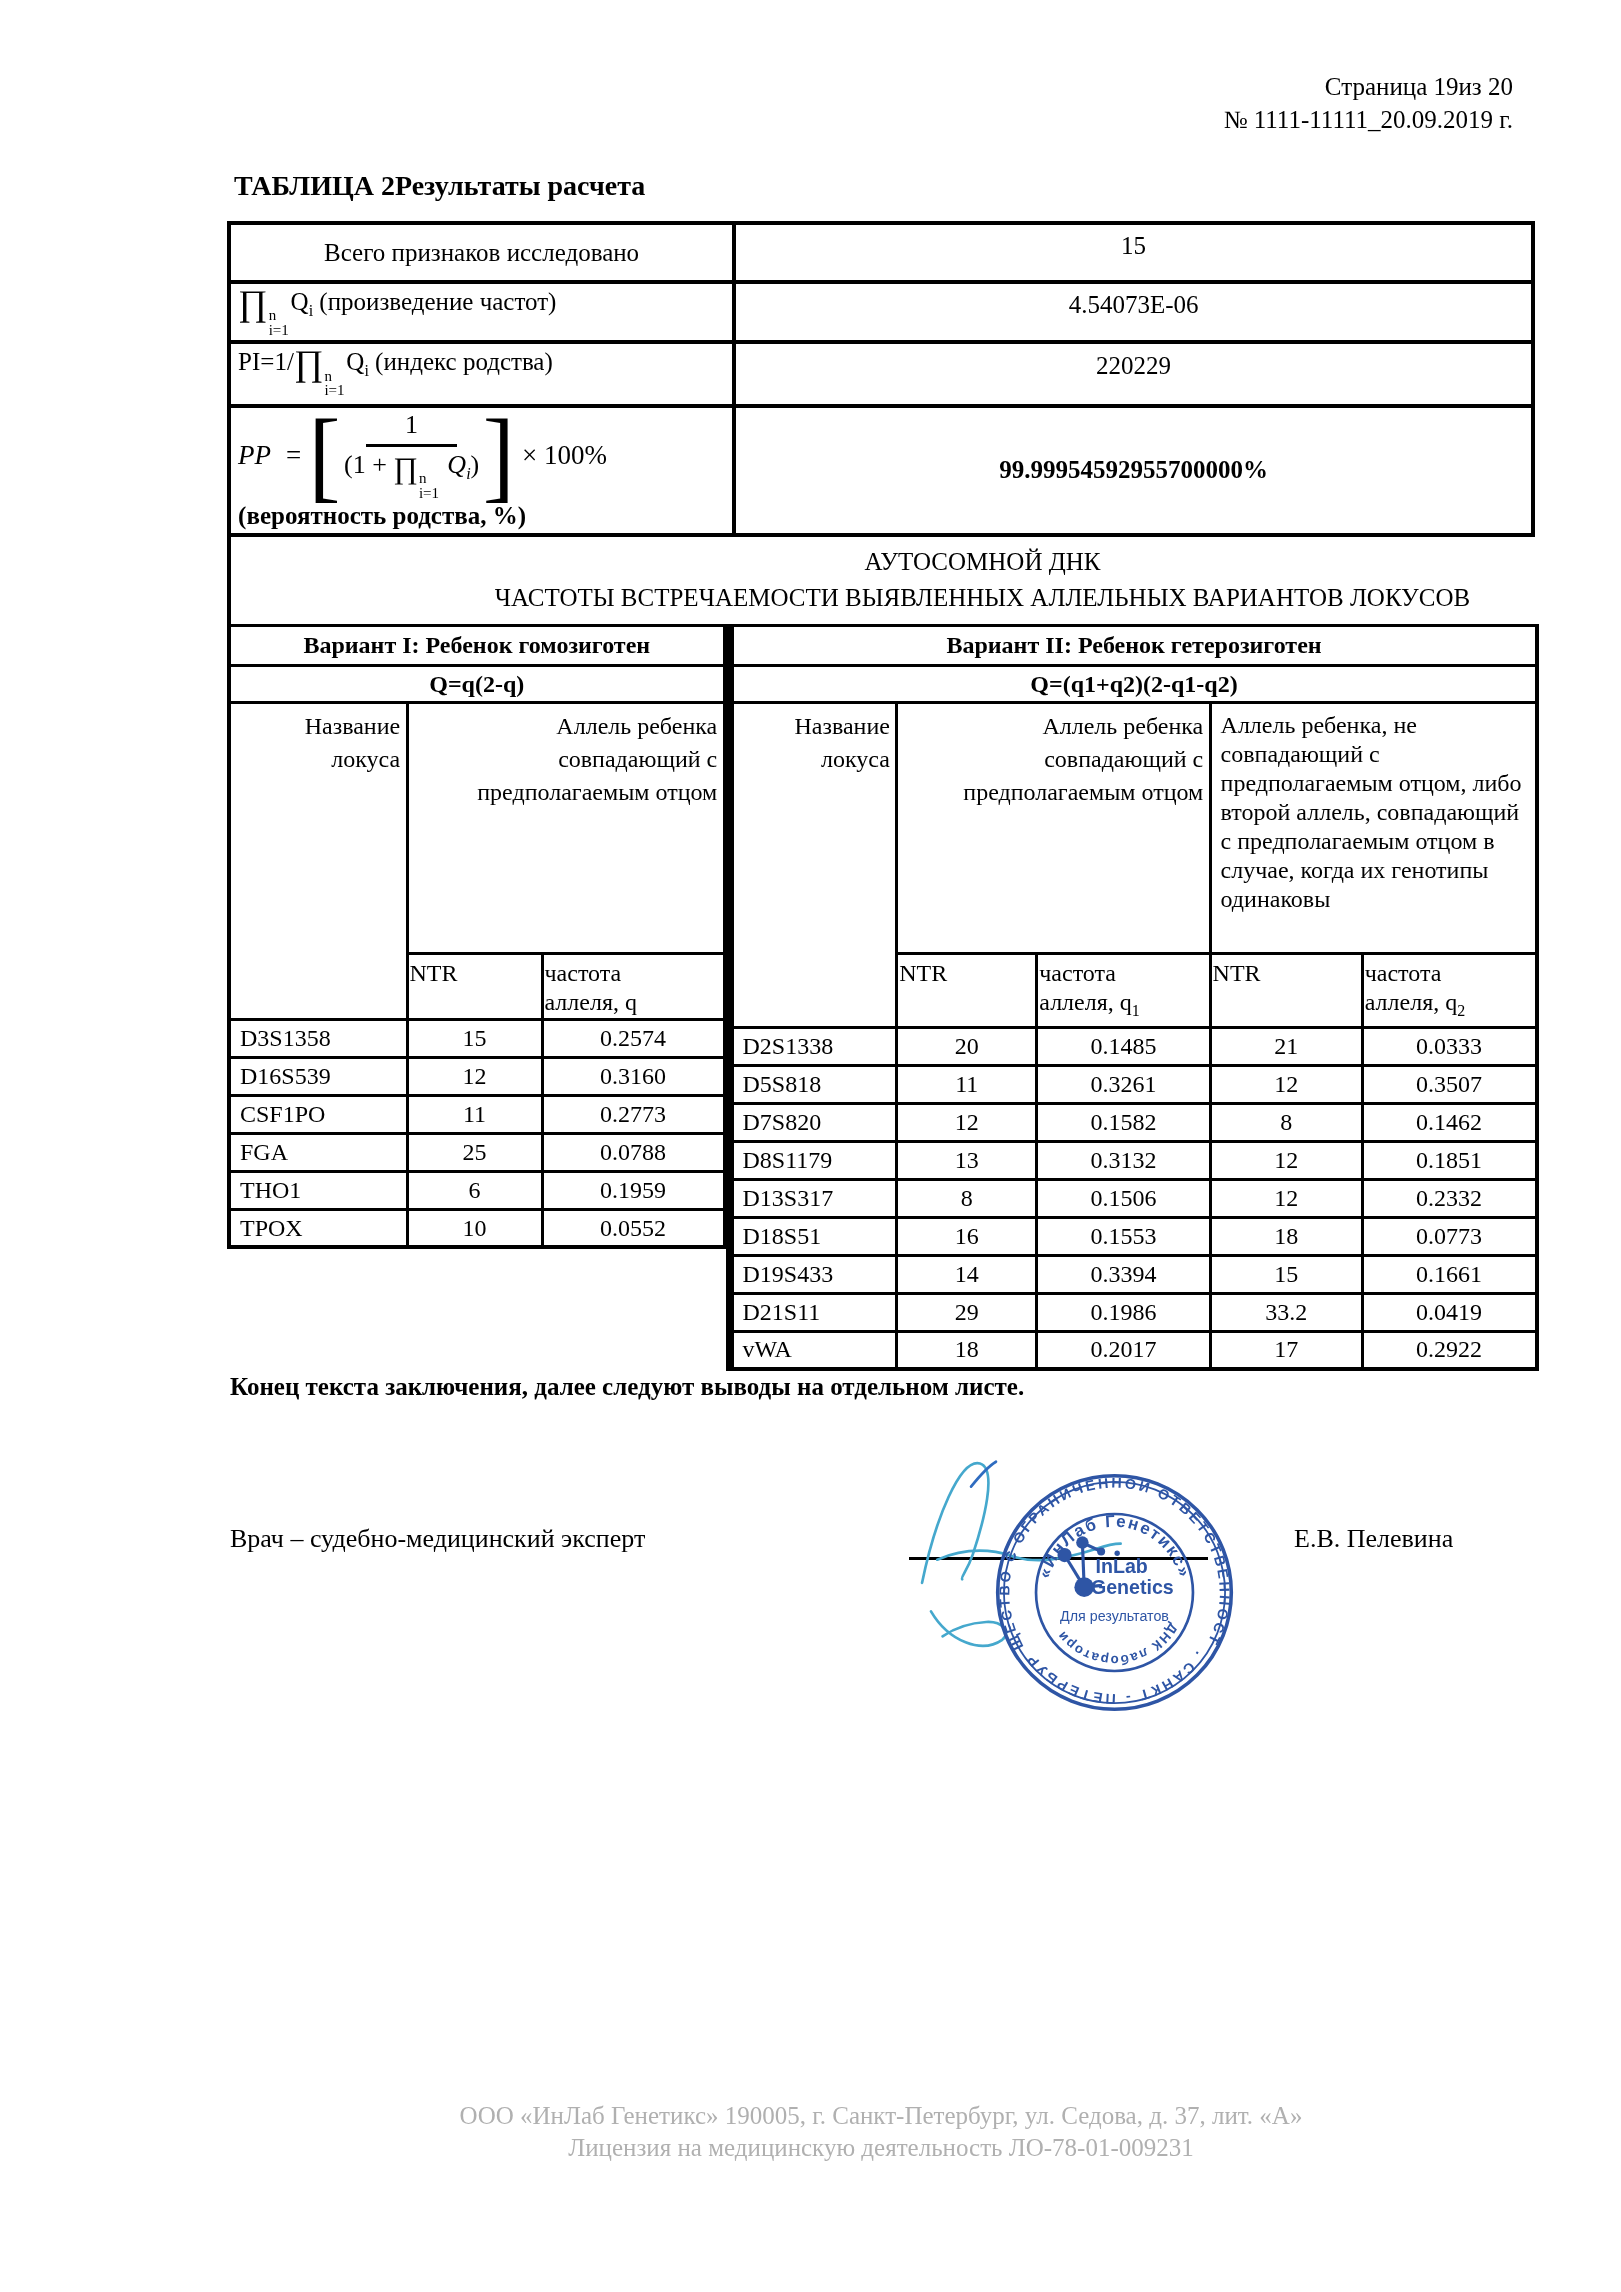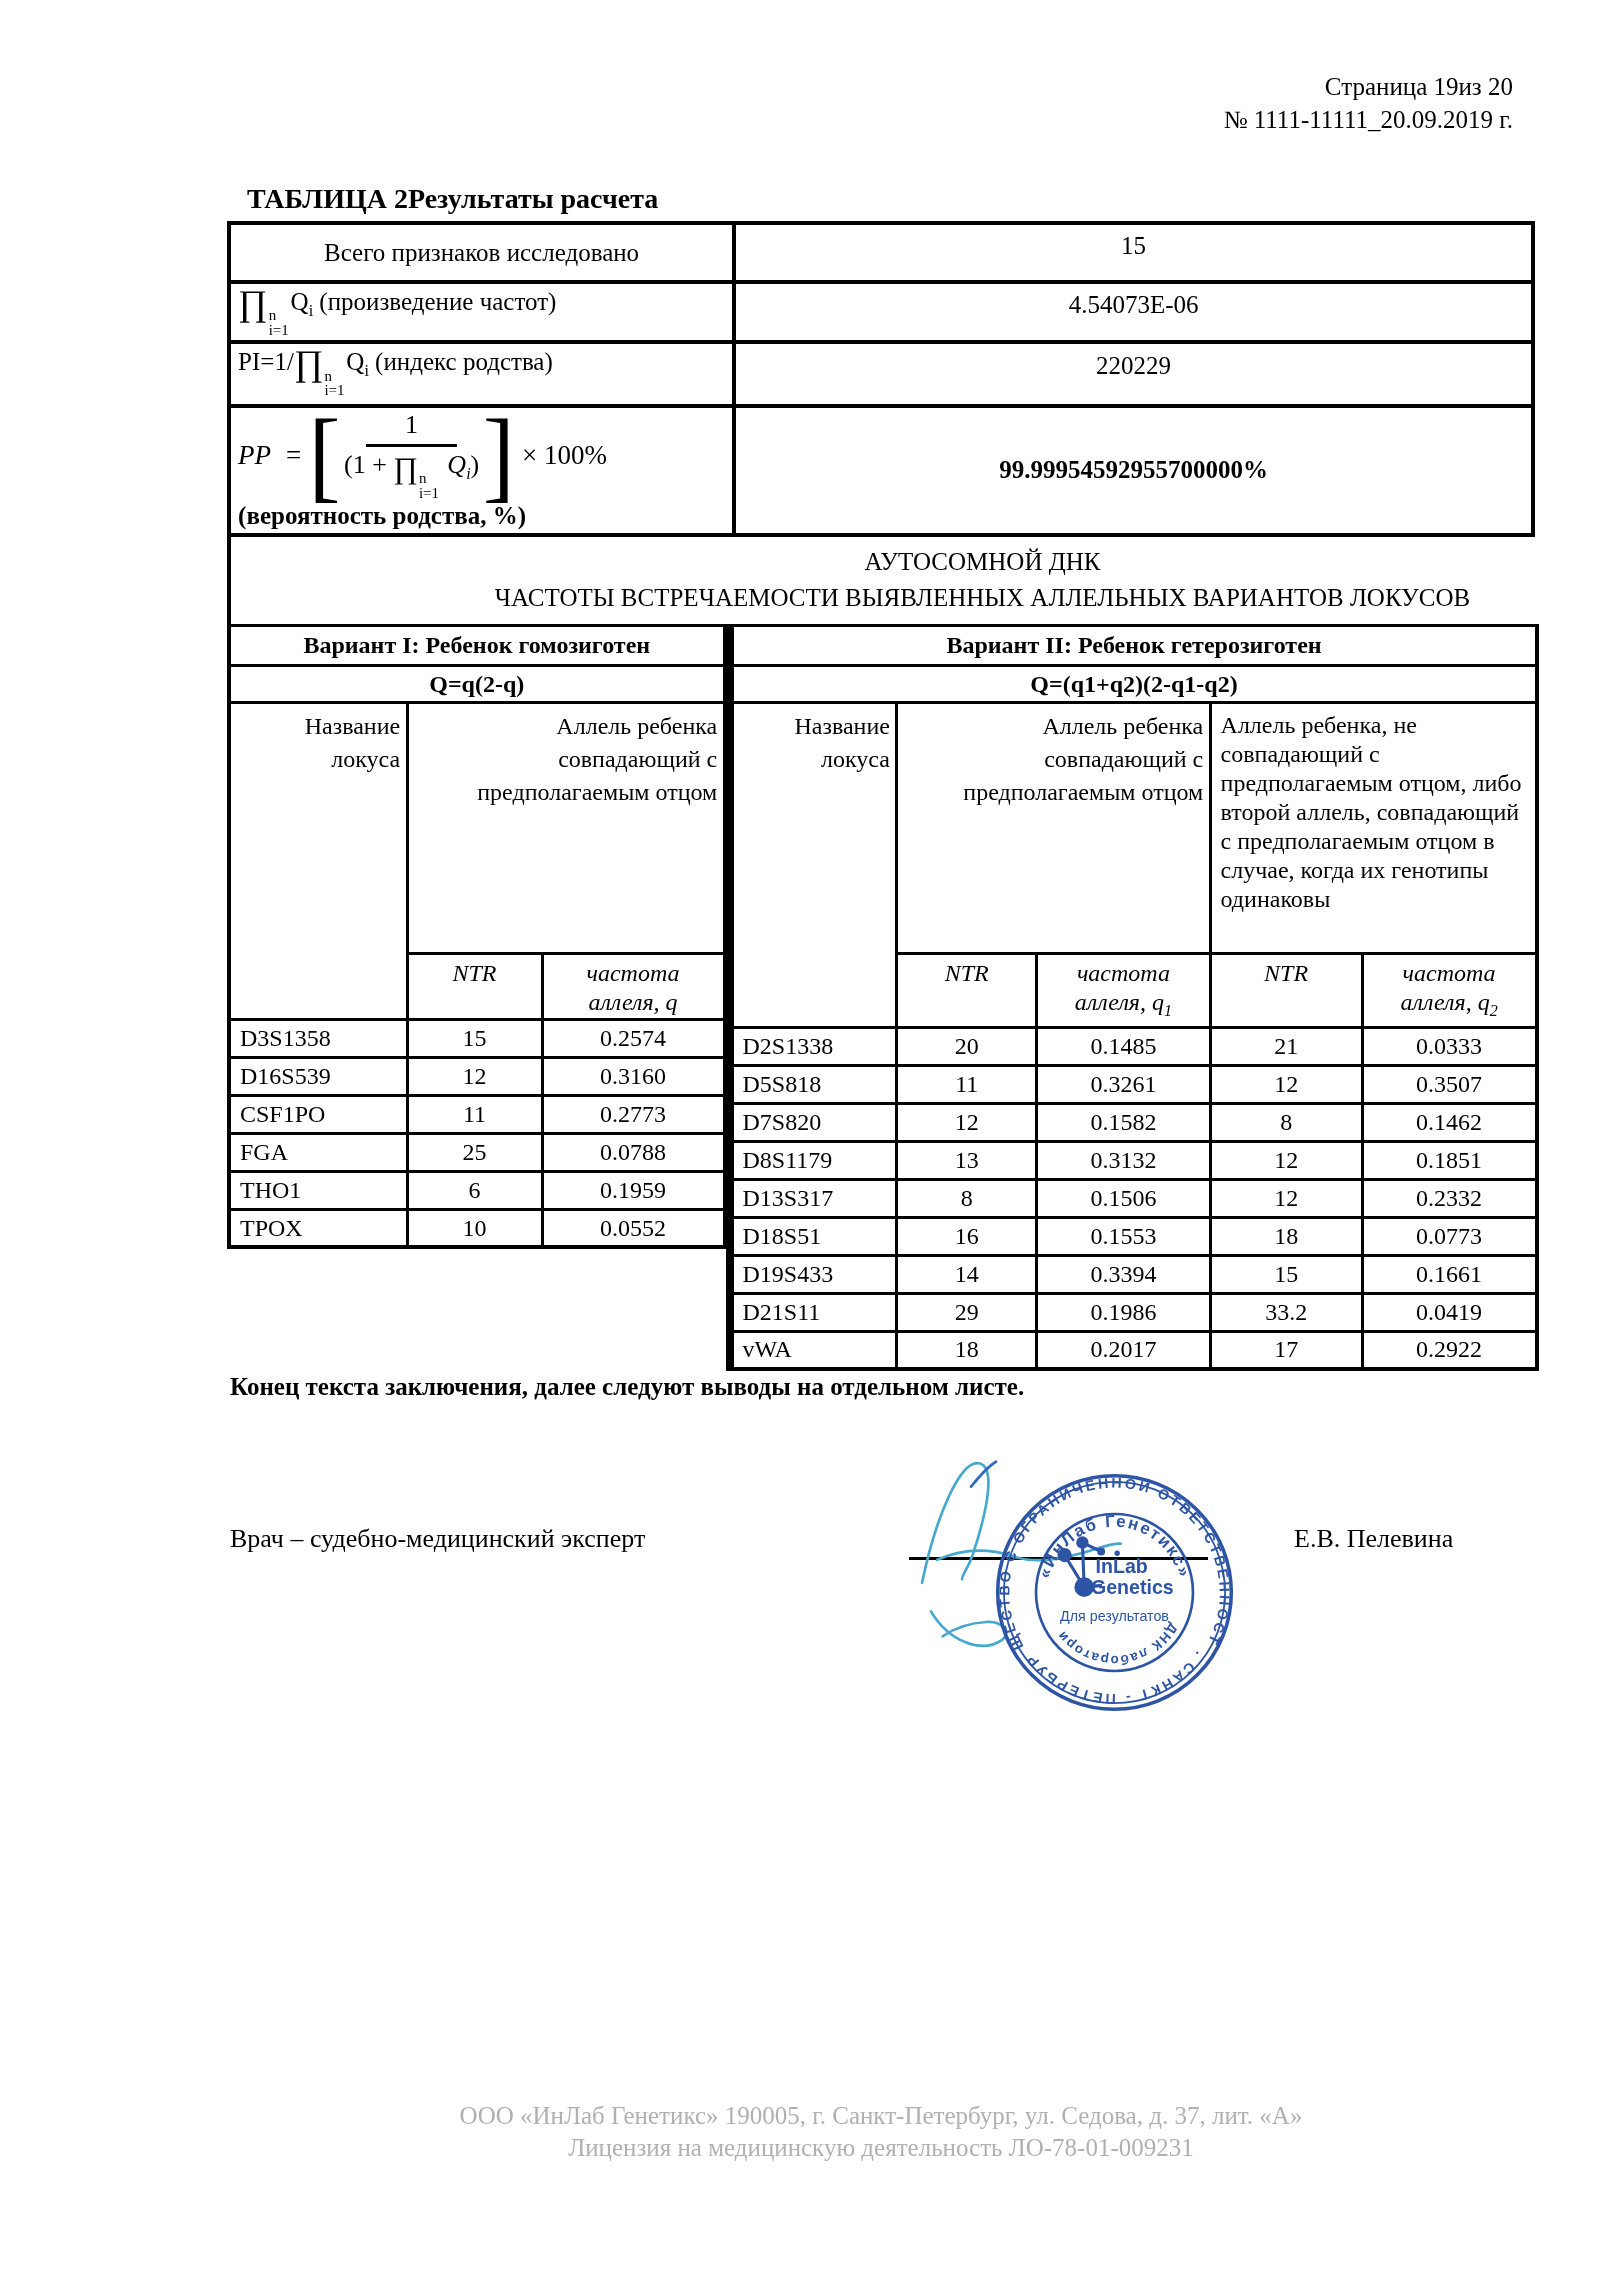--- a/index.html
+++ b/index.html
@@ -4,21 +4,21 @@
 <style>
   html,body{margin:0;padding:0;background:#e8e8e8;}
   .page{position:relative;width:1622px;height:2293px;background:#ffffff;
         font-family:"Liberation Serif",serif;color:#000;overflow:hidden;}
 
   
   .page-header{position:absolute;top:70px;right:109px;text-align:right;
                font-size:25px;line-height:33px;}
 
   
-  .doc-title{position:absolute;left:230px;top:166px;font-size:28px;font-weight:bold;margin:17px;}
+  .doc-title{position:absolute;left:230px;top:166px;font-size:28px;font-weight:bold;margin:4px;}
 
   
   .main-table{position:absolute;left:227px;top:221px;width:1511px;}
   table{border-collapse:collapse;table-layout:fixed;}
   .summary{width:1308px;}
   .summary td{border:4.5px solid #000;font-size:25px;}
   .summary .lbl{width:487px;padding:3.6px 7.1px;vertical-align:middle;}
   .summary .lbl.center{text-align:center;}
   .summary .lbl.bottom{vertical-align:bottom;padding-bottom:7.1px;}
   .summary .val{text-align:center;vertical-align:top;padding-top:7.1px;font-size:25px;}
@@ -52,21 +52,21 @@
 
   
   .subtables{display:flex;align-items:flex-start;}
   .tbl td{border:3.6px solid #000;font-size:24px;}
   .tbl-left{width:495px;border-left:4.5px solid #000;border-bottom:4.5px solid #000;}
   .tbl-right{width:813px;border-left:8px solid #000;border-right:4.5px solid #000;border-bottom:4.5px solid #000;}
   .rv{height:40px;} .rq{height:37px;} .rh{height:251px;} .rs{height:61px;} .rd{height:38px;}
   .cell-c{text-align:center;vertical-align:middle;font-weight:bold;}
   .head-cell{text-align:right;vertical-align:top;padding:5.3px 5.3px;line-height:33px;}
   .head-cell.long{text-align:left;line-height:29px;padding:7.1px 9px;}
-  .sub-cell{text-align:center;vertical-align:top;padding-top:3.6px;line-height:29px;font-style:italic;}
+  .sub-cell{text-align:left;vertical-align:top;padding-top:3.6px;line-height:29px;}
   .locus-cell{text-align:left;padding-left:9px;vertical-align:middle;}
   .num-cell{text-align:center;vertical-align:middle;}
 
   
   .closing{position:absolute;left:230px;top:1373px;font-weight:bold;font-size:25px;}
 
   
   .sig-role{position:absolute;left:230px;top:1524px;font-size:26px;}
   .sig-name{position:absolute;left:1294px;top:1524px;font-size:26px;}
   .sig-line{position:absolute;left:909px;top:1557px;width:299px;height:2.7px;background:#000;}

